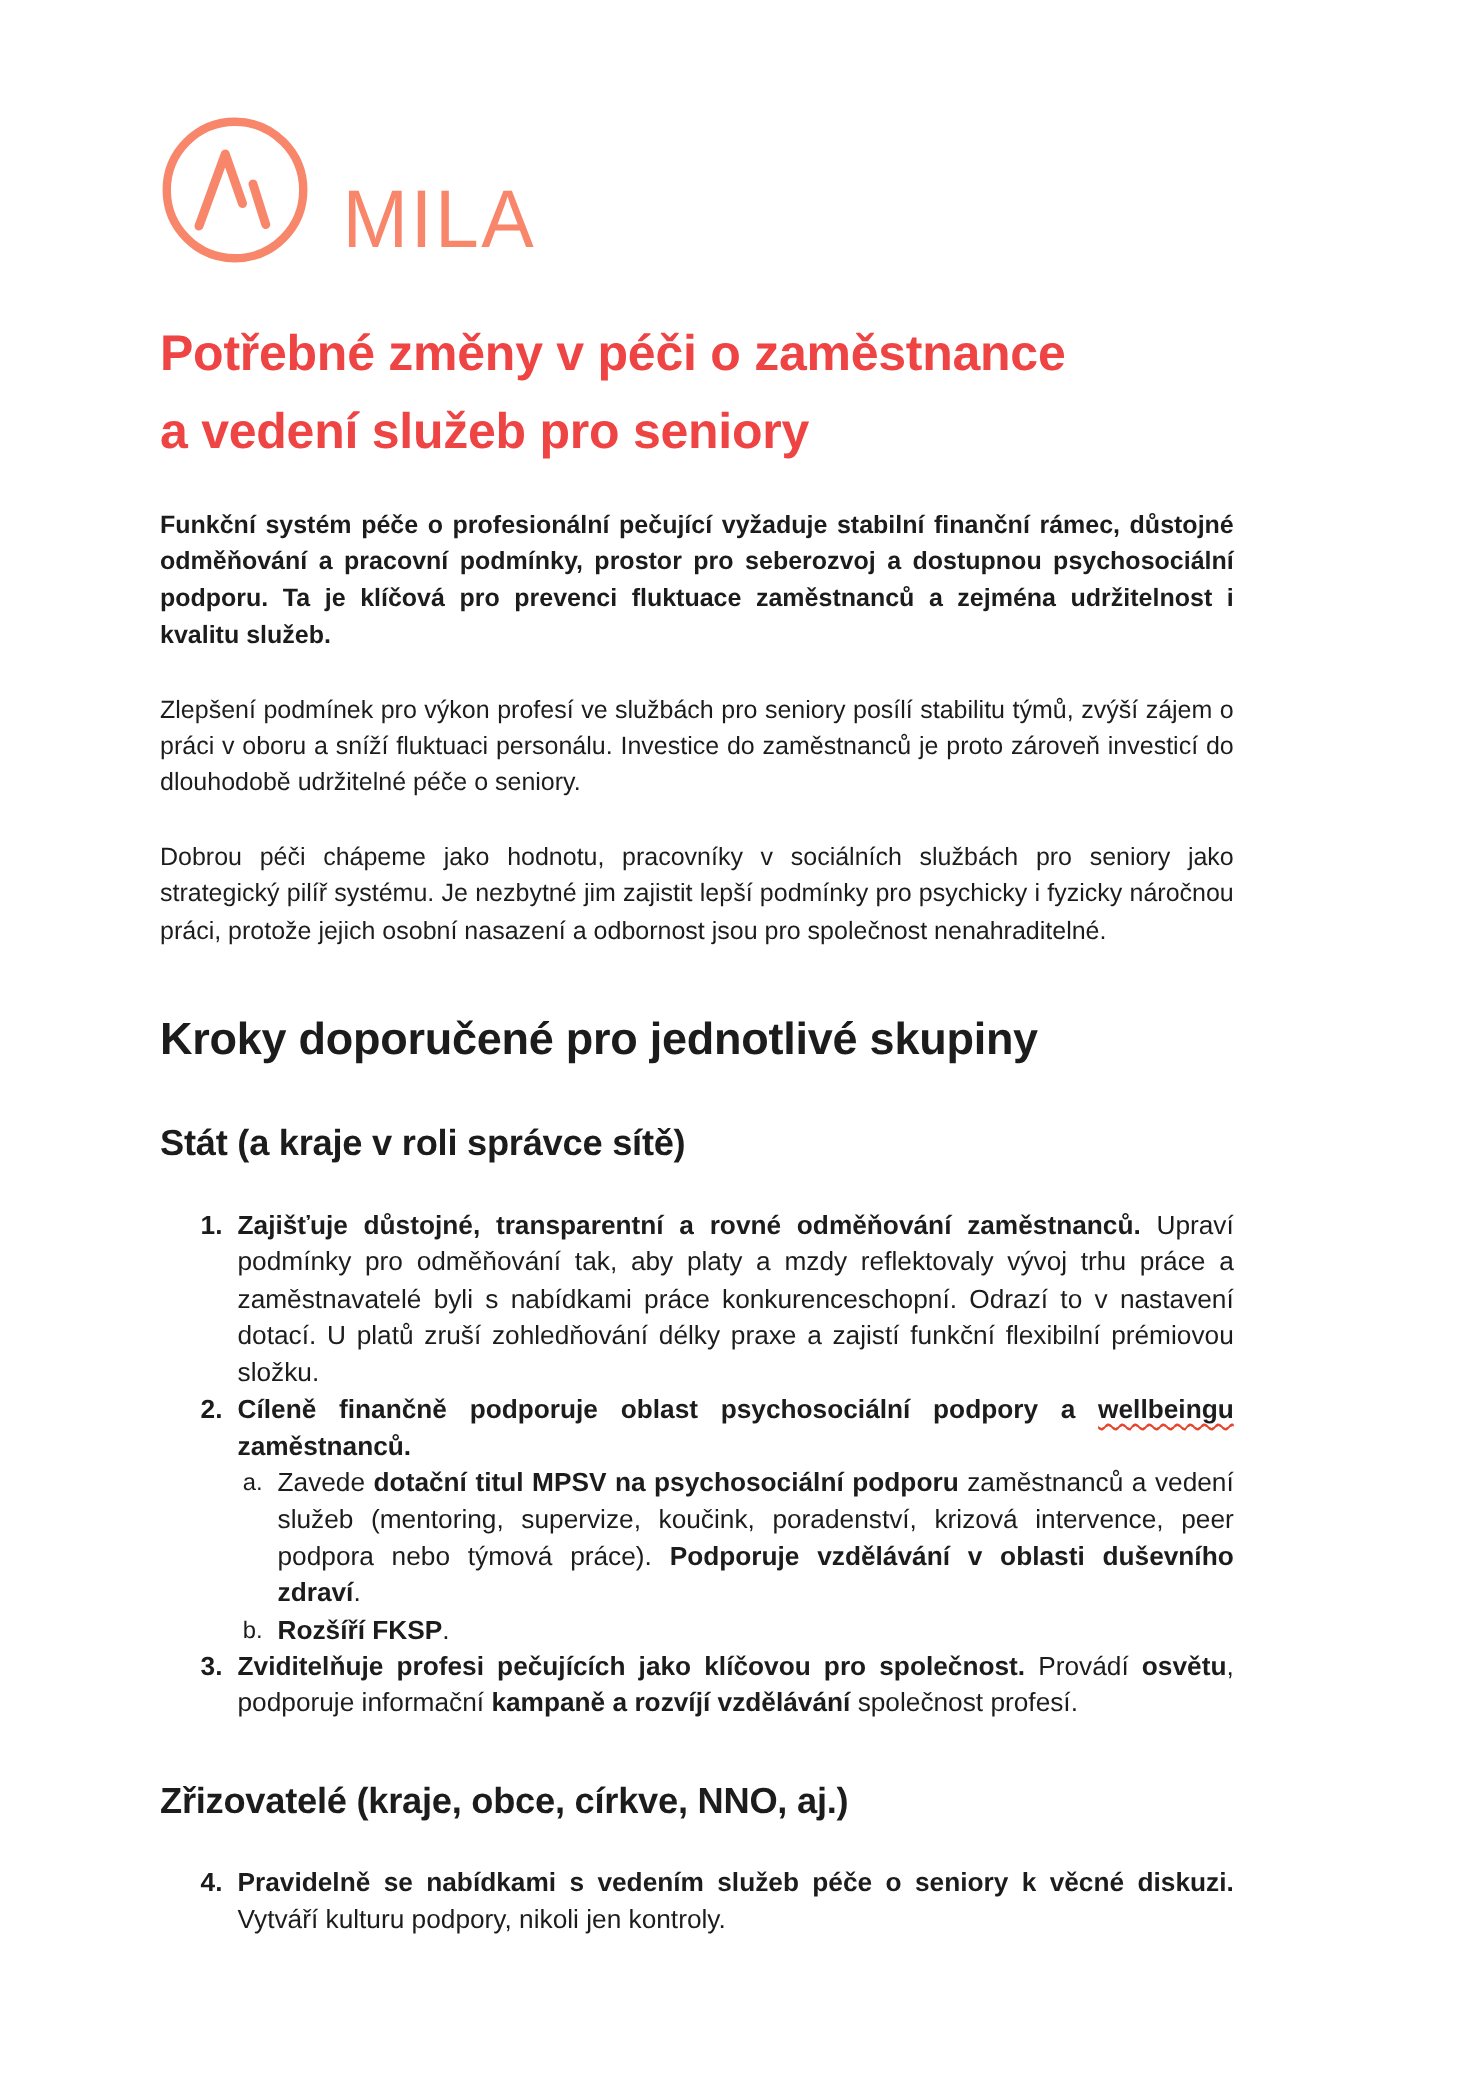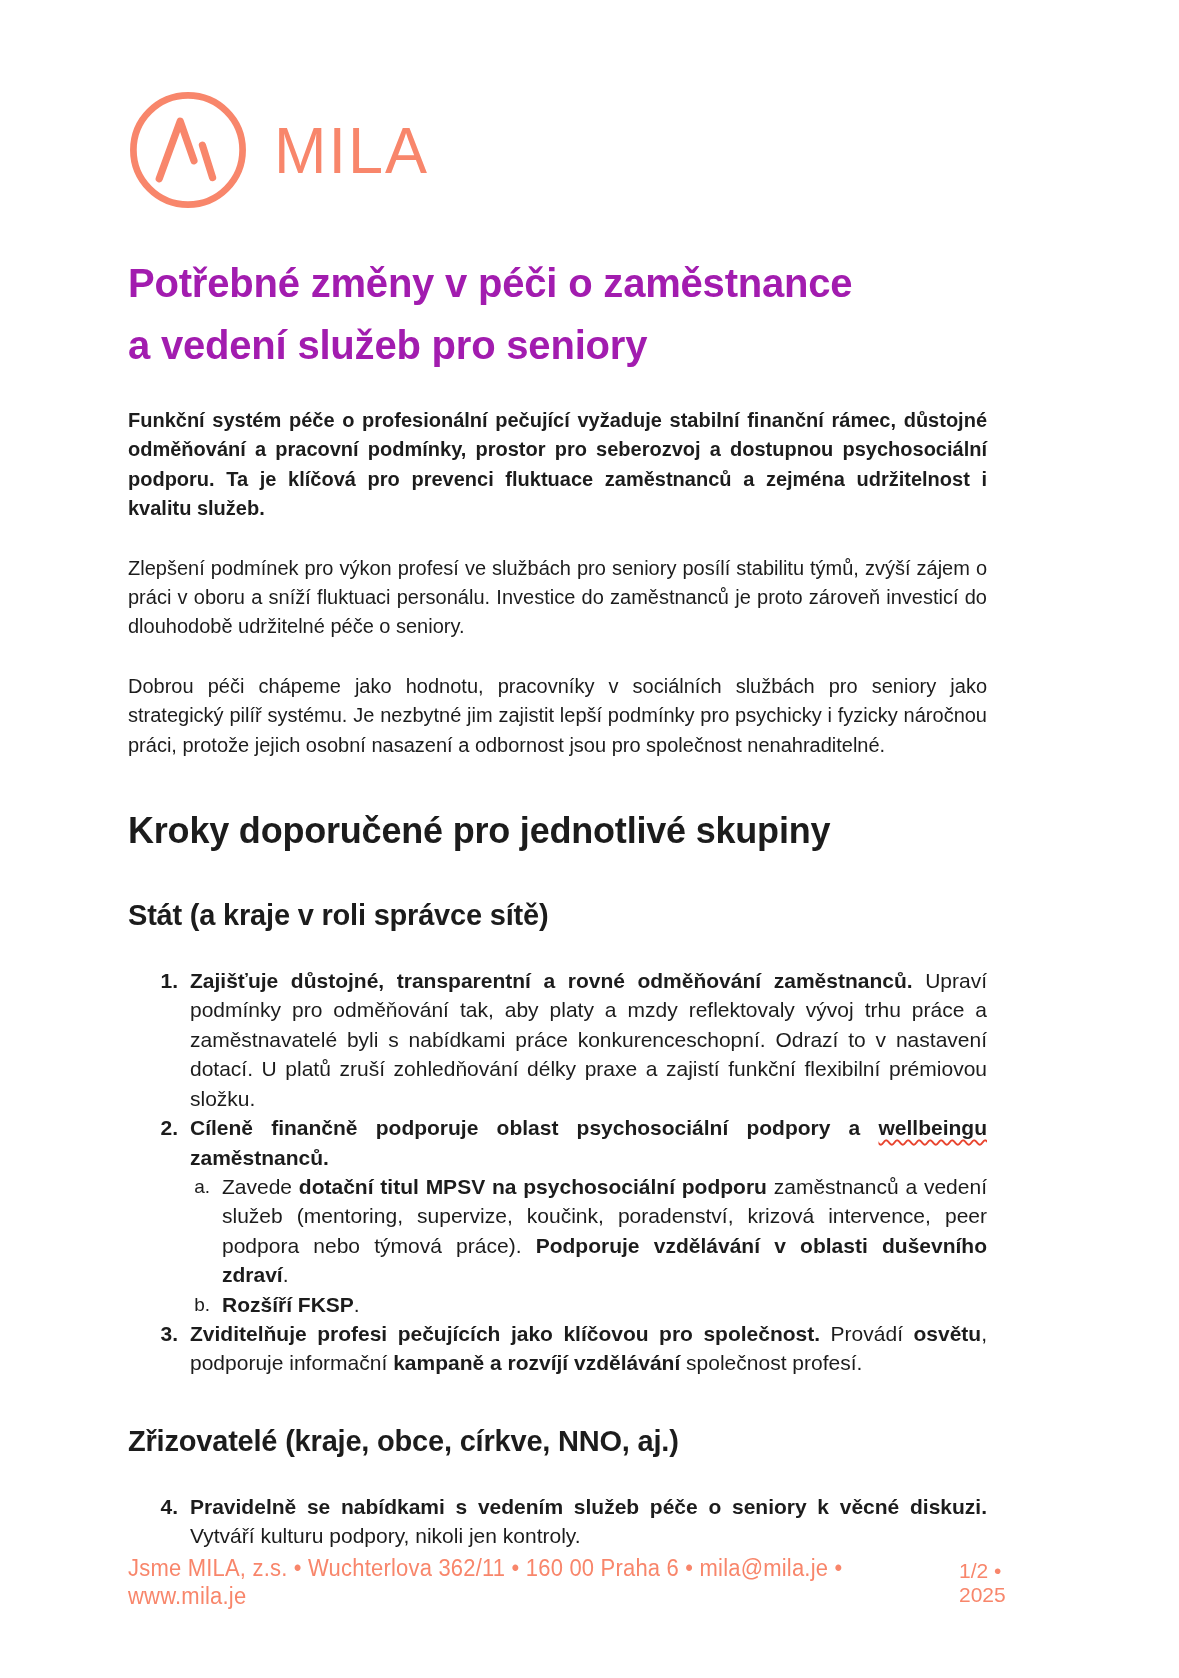--- a/index.html
+++ b/index.html
@@ -5,30 +5,30 @@
   * { margin:0; padding:0; box-sizing:border-box; }
   html,body { background:#ffffff; }
   .page {
     width:1179px; height:1678px; position:relative; overflow:hidden;
     background:#ffffff; color:#1c1c1c;
     font-family:"Liberation Sans","DejaVu Sans",sans-serif;
   }
   .content { padding:88px 192px 0 128px; }
 
   
-  .logo-row { display:flex; align-items:center; gap:26px; height:124px; }
+  .logo-row { display:flex; align-items:flex-end; gap:26px; height:124px; }
   .logo-mark { width:120px; height:120px; flex:none; }
   .wordmark {
     font-size:63px; color:#f8866b; font-weight:400; letter-spacing:2px;
     transform:scaleY(1.04); transform-origin:left center;
   }
 
   
   h1 { margin-top:40px; font-size:40px; line-height:62px; font-weight:700;
-       letter-spacing:-0.2px; color:#a21caf; }
+       letter-spacing:-0.2px; color:#ef4444; }
   .tline { display:block; }
 
   
   .para { margin-top:30px; font-size:20px; line-height:29.4px; text-align:justify; }
   .bold-para { font-weight:700; }
 
   
   h2 { margin-top:50px; font-size:36px; font-weight:700; letter-spacing:-0.2px; }
   h3 { margin-top:47px; font-size:29px; font-weight:700; letter-spacing:-0.2px; }
 
@@ -115,17 +115,13 @@
 
     <div class="olist">
       <div class="oli">
         <span class="mk b">4.</span>
         <div class="txt"><span class="b">Pravidelně se nabídkami s vedením služeb péče o seniory k věcné diskuzi.</span><span> Vytváří kulturu podpory, nikoli jen kontroly.</span></div>
       </div>
     </div>
 
   </div>
 
-  <div class="footer">
-    <span class="f-left">Jsme MILA, z.s. • Wuchterlova 362/11 • 160 00 Praha 6 • mila@mila.je • www.mila.je</span>
-    <span class="f-right">1/2 • 2025</span>
-  </div>
 </div>
 
 </body></html>

